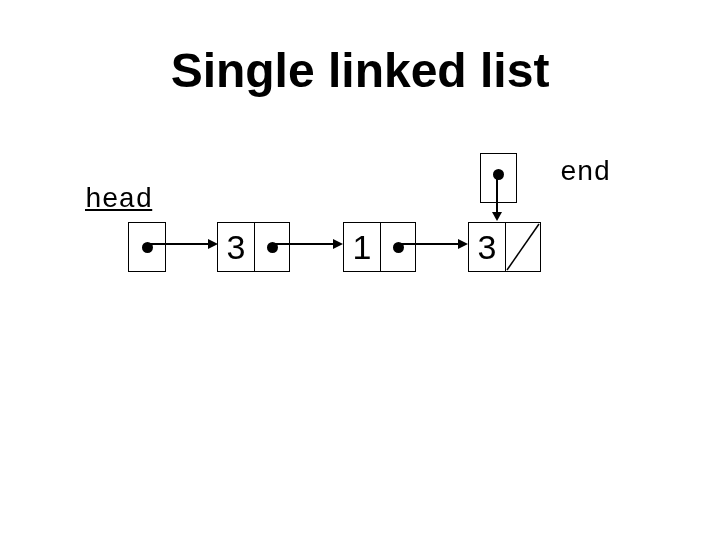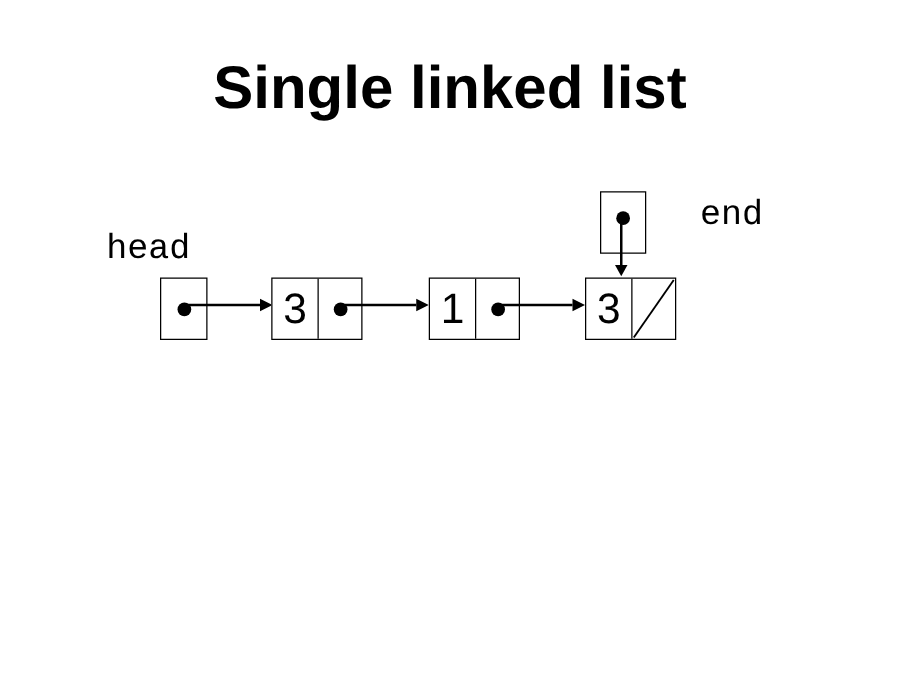--- a/index.html
+++ b/index.html
@@ -25,21 +25,21 @@
     letter-spacing: 0px;
     color: #000000;
   }
   .mono-label {
     position: absolute;
     font-family: "Liberation Mono", monospace;
     font-size: 28px;
     line-height: 1.1;
     color: #000000;
   }
-  .head-label { left: 85px; top: 185px; }
+  .head-label { left: 85px; top: 185px; text-decoration: underline; }
   .end-label  { left: 560px; top: 158px; }
 
   .ptr-box {
     position: absolute;
     border: 1px solid #000000;
     background: #ffffff;
     display: flex;
     align-items: center;
     justify-content: center;
   }

